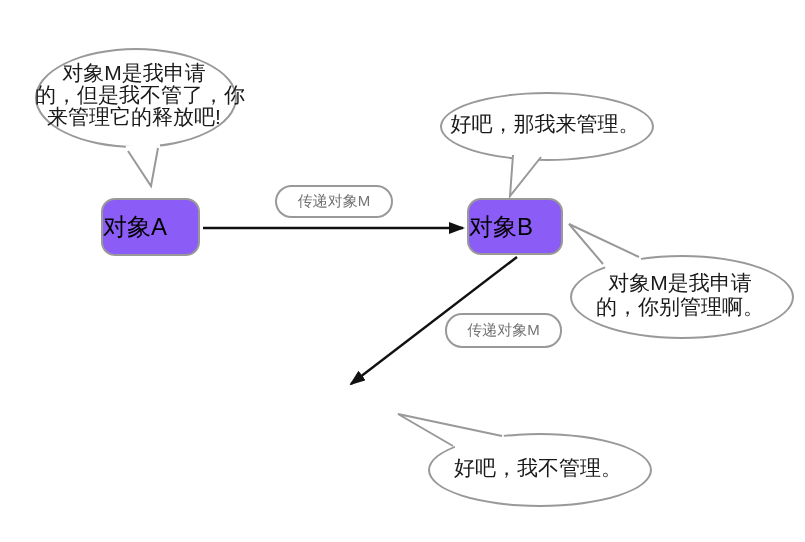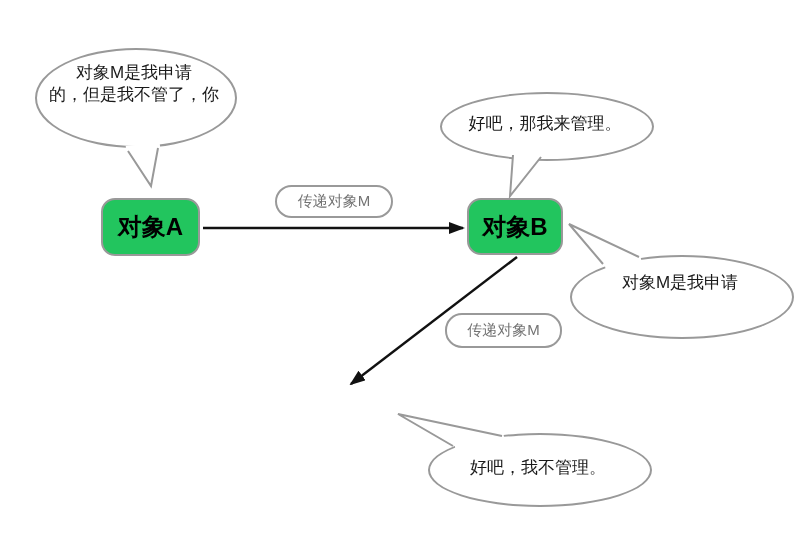--- a/index.html
+++ b/index.html
@@ -29,39 +29,39 @@
     left: 0; top: 0;
     width: 805px;
     height: 542px;
     z-index: 2;
   }
   
   .bubble-text {
     position: absolute;
     z-index: 3;
     color: #1a1a1a;
-    font-size: 17px;
+    font-size: 21px;
     line-height: 22px;
     text-align: center;
     white-space: nowrap;
   }
   .bubble-text.wide-lines { line-height: 24px; }
   
   .node {
     position: absolute;
     z-index: 3;
-    background: #22c55e;
+    background: #8b5cf6;
     border: 2px solid #999999;
     border-radius: 14px;
     display: flex;
     align-items: center;
-    justify-content: center;
+    justify-content: flex-start;
     color: #000000;
     font-size: 24px;
-    font-weight: bold;
+    font-weight: normal;
     box-sizing: border-box;
   }
   
   .edge-label {
     position: absolute;
     z-index: 3;
     background: #ffffff;
     border: 2px solid #999999;
     border-radius: 17px;
     display: flex;
@@ -111,28 +111,30 @@
     </g>
 
     <line x1="203" y1="228" x2="463" y2="228" stroke="#111111" stroke-width="2.4" marker-end="url(#arrowhead)"></line>
 
     <line x1="517" y1="257" x2="351" y2="384" stroke="#111111" stroke-width="2.4" marker-end="url(#arrowhead)"></line>
   </svg>
 
   <div class="bubble-text" style="left:35px; top:62px; width:198px;">
     <div>对象M是我申请</div>
     <div>的，但是我不管了，你</div>
+    <div>来管理它的释放吧!</div>
   </div>
 
   <div class="bubble-text" style="left:440px; top:113px; width:210px;">
     <div>好吧，那我来管理。</div>
   </div>
 
   <div class="bubble-text wide-lines" style="left:570px; top:271px; width:220px;">
     <div>对象M是我申请</div>
+    <div>的，你别管理啊。</div>
   </div>
 
   <div class="bubble-text" style="left:428px; top:457px; width:220px;">
     <div>好吧，我不管理。</div>
   </div>
 
   <div class="node" style="left:101px; top:198px; width:99px; height:58px;">
     <span>对象A</span>
   </div>
   <div class="node" style="left:467px; top:198px; width:96px; height:57px;">

